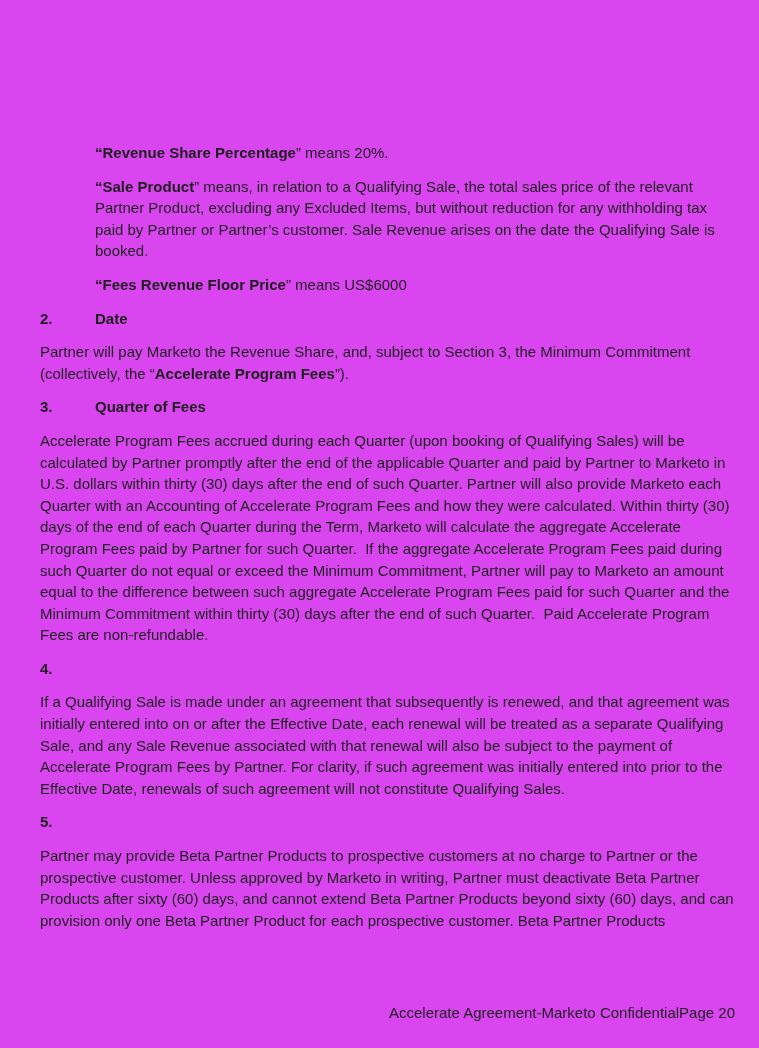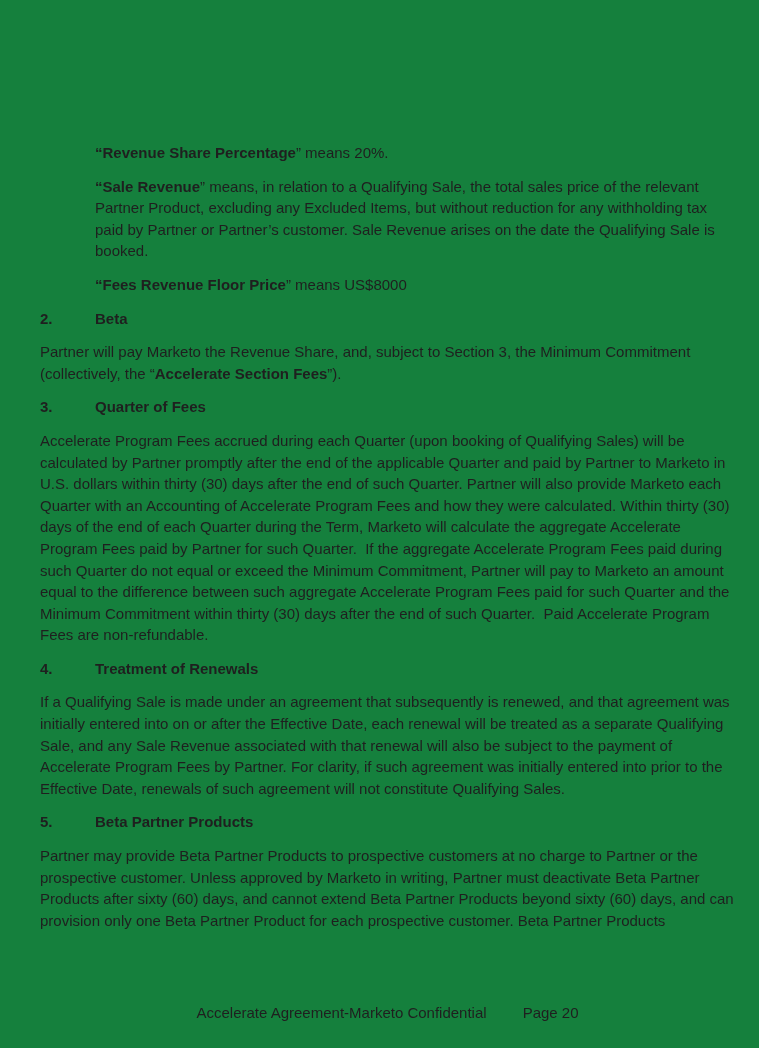--- a/index.html
+++ b/index.html
@@ -12,21 +12,21 @@
     background: #ffffff;
     font-family: "Liberation Sans", "DejaVu Sans", sans-serif;
     color: #1f1f1f;
     position: relative;
     overflow: hidden;
   }
   .page {
     position: relative;
     width: 759px;
     height: 1048px;
-    background: #15803d;
+    background: #d946ef;
   }
   .content {
     padding: 142px 22px 0 40px;
   }
   .para {
     margin: 0 0 12px 0;
     font-size: 15px;
     line-height: 21.6px;
     white-space: pre-wrap;
   }
@@ -46,66 +46,63 @@
   .heading .num {
     width: 55px;
     flex-shrink: 0;
   }
   .footer {
     position: absolute;
     top: 1002px;
     left: 40px;
     right: 24px;
     display: flex;
-    justify-content: center;
+    justify-content: flex-end;
     font-size: 15px;
     line-height: 21.6px;
-    gap: 36px;
   }
 </style>
 </head>
 <body>
 
 <div class="page">
   <div class="content">
 
     <div class="defs">
       <p class="para"><b class="seg-bold">“Revenue Share Percentage</b><span>” means 20%.</span></p>
-      <p class="para"><b class="seg-bold">“Sale Revenue</b><span>” means, in relation to a Qualifying Sale, the total sales price of the relevant Partner Product, excluding any Excluded Items, but without reduction for any withholding tax paid by Partner or Partner’s customer. Sale Revenue arises on the date the Qualifying Sale is booked.</span></p>
-      <p class="para"><b class="seg-bold">“Fees Revenue Floor Price</b><span>” means US$8000</span></p>
+      <p class="para"><b class="seg-bold">“Sale Product</b><span>” means, in relation to a Qualifying Sale, the total sales price of the relevant Partner Product, excluding any Excluded Items, but without reduction for any withholding tax paid by Partner or Partner’s customer. Sale Revenue arises on the date the Qualifying Sale is booked.</span></p>
+      <p class="para"><b class="seg-bold">“Fees Revenue Floor Price</b><span>” means US$6000</span></p>
     </div>
 
     <div class="section">
       <div class="heading">
         <span class="num">2.</span>
-        <span class="title">Beta</span>
+        <span class="title">Date</span>
       </div>
-      <p class="para"><span>Partner will pay Marketo the Revenue Share, and, subject to Section 3, the Minimum Commitment (collectively, the “</span><b class="seg-bold">Accelerate Section Fees</b><span>”).</span></p>
+      <p class="para"><span>Partner will pay Marketo the Revenue Share, and, subject to Section 3, the Minimum Commitment (collectively, the “</span><b class="seg-bold">Accelerate Program Fees</b><span>”).</span></p>
     </div>
 
     <div class="section">
       <div class="heading">
         <span class="num">3.</span>
         <span class="title">Quarter of Fees</span>
       </div>
       <p class="para"><span>Accelerate Program Fees accrued during each Quarter (upon booking of Qualifying Sales) will be calculated by Partner promptly after the end of the applicable Quarter and paid by Partner to Marketo in U.S. dollars within thirty (30) days after the end of such Quarter. Partner will also provide Marketo each Quarter with an Accounting of Accelerate Program Fees and how they were calculated. Within thirty (30) days of the end of each Quarter during the Term, Marketo will calculate the aggregate Accelerate Program Fees paid by Partner for such Quarter.  If the aggregate Accelerate Program Fees paid during such Quarter do not equal or exceed the Minimum Commitment, Partner will pay to Marketo an amount equal to the difference between such aggregate Accelerate Program Fees paid for such Quarter and the Minimum Commitment within thirty (30) days after the end of such Quarter.  Paid Accelerate Program Fees are non-refundable.</span></p>
     </div>
 
     <div class="section">
       <div class="heading">
         <span class="num">4.</span>
-        <span class="title">Treatment of Renewals</span>
       </div>
       <p class="para"><span>If a Qualifying Sale is made under an agreement that subsequently is renewed, and that agreement was initially entered into on or after the Effective Date, each renewal will be treated as a separate Qualifying Sale, and any Sale Revenue associated with that renewal will also be subject to the payment of Accelerate Program Fees by Partner. For clarity, if such agreement was initially entered into prior to the Effective Date, renewals of such agreement will not constitute Qualifying Sales.</span></p>
     </div>
 
     <div class="section">
       <div class="heading">
         <span class="num">5.</span>
-        <span class="title">Beta Partner Products</span>
       </div>
       <p class="para"><span>Partner may provide Beta Partner Products to prospective customers at no charge to Partner or the prospective customer. Unless approved by Marketo in writing, Partner must deactivate Beta Partner Products after sixty (60) days, and cannot extend Beta Partner Products beyond sixty (60) days, and can provision only one Beta Partner Product for each prospective customer. Beta Partner Products</span></p>
     </div>
 
   </div>
 
   <div class="footer">
     <span>Accelerate Agreement-Marketo Confidential</span>
     <span>Page 20</span>
   </div>

